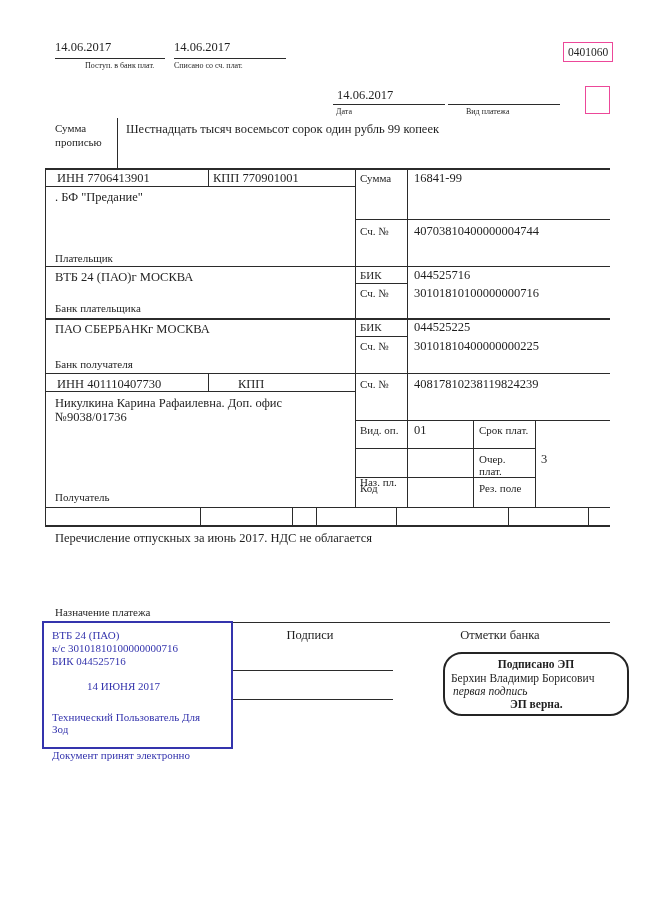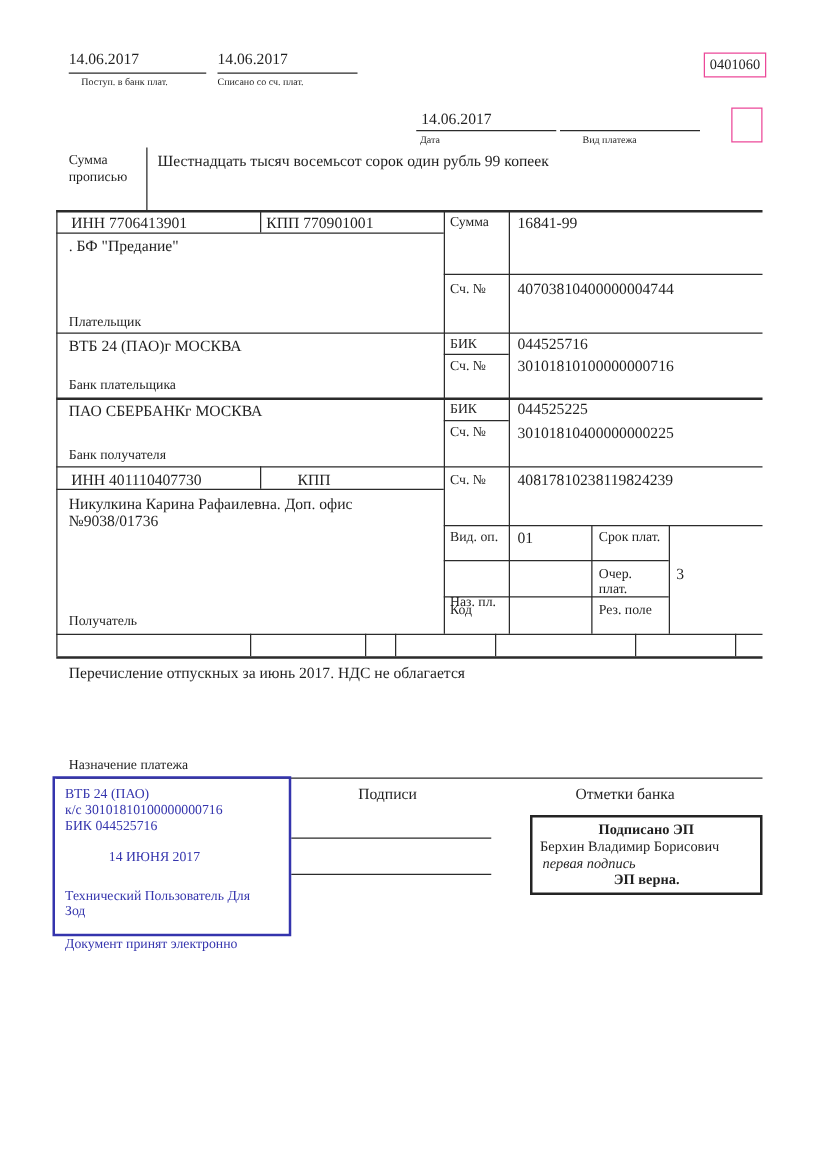--- a/index.html
+++ b/index.html
@@ -36,21 +36,21 @@
   .stamp-sub   { position:absolute; font-style:italic; white-space:nowrap; }
   .stamp-ver   { position:absolute; font-weight:bold; white-space:nowrap; }
 </style>
 </head>
 <body>
 
 <div class="page">
 
   <div class="t" style="left:55px; top:40px;">14.06.2017</div>
   <div class="hl" style="left:55px; top:58px; width:110px;"></div>
-  <div class="sm" style="left:52px; top:62px;padding-left:13px;">Поступ. в банк плат.</div>
+  <div class="sm" style="left:72px; top:62px;padding-left:13px;">Поступ. в банк плат.</div>
 
   <div class="t" style="left:174px; top:40px;">14.06.2017</div>
   <div class="hl" style="left:174px; top:58px; width:112px;"></div>
   <div class="sm" style="left:174px; top:62px;">Списано со сч. плат.</div>
 
   <div class="box center form-code" style="left:563px; top:42px; width:50px; height:20px;">0401060</div>
 
 
   <div class="t" style="left:337px; top:88px;">14.06.2017</div>
   <div class="hl" style="left:333px; top:104px; width:112px;"></div>
@@ -156,20 +156,20 @@
   <div class="blue-box" style="left:42px; top:621px; width:191px; height:128px;">
     <div class="blue-line" style="left:8px; top:6px;text-align:center;">ВТБ 24 (ПАО)</div>
     <div class="blue-line" style="left:8px; top:19px;">к/с 30101810100000000716</div>
     <div class="blue-line" style="left:8px; top:32px;">БИК 044525716</div>
     <div class="blue-line" style="left:8px; top:57px;margin-left:35px;">14 ИЮНЯ 2017</div>
     <div class="blue-line" style="left:8px; top:88px;">Технический Пользователь Для</div>
     <div class="blue-line" style="left:8px; top:100px;">Зод</div>
     <div class="blue-line" style="left:8px; top:112px;margin-top:14px;">Документ принят электронно</div>
   </div>
 
-  <div class="stamp-box" style="left:424px; top:652px; width:186px; height:64px;">
+  <div class="stamp-box" style="left:443px; top:652px; width:186px; height:64px;border-radius:19px;">
     <div class="stamp-title" style="top:4px;">Подписано ЭП</div>
     <div class="stamp-name" style="left:6px; top:18px;">Берхин Владимир Борисович</div>
     <div class="stamp-sub" style="left:8px; top:31px;">первая подпись</div>
     <div class="stamp-ver" style="left:65px; top:44px;">ЭП верна.</div>
   </div>
 
 </div>
 
 </body></html>

